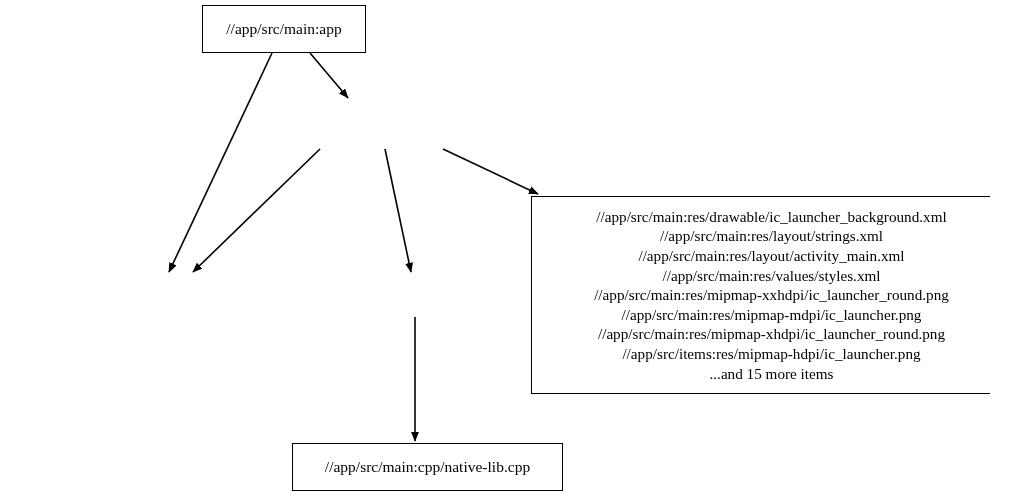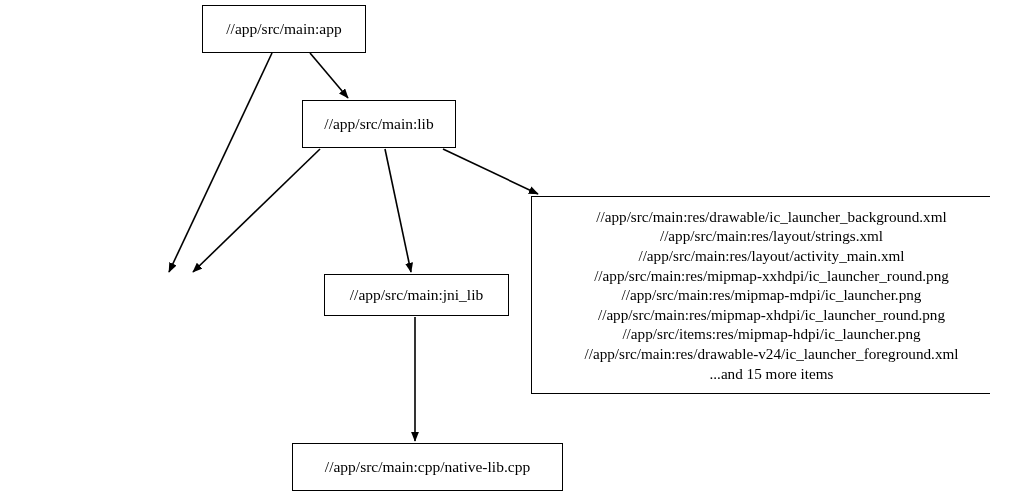--- a/index.html
+++ b/index.html
@@ -82,39 +82,33 @@
 
     <line x1="443" y1="149" x2="538" y2="194" stroke="#000000" stroke-width="1.6" marker-end="url(#arrowhead)"></line>
 
     <line x1="415" y1="317" x2="415" y2="441" stroke="#000000" stroke-width="1.6" marker-end="url(#arrowhead)"></line>
   </svg>
 
   <div class="graph-node" id="node-app">
     <span class="node-label">//app/src/main:app</span>
   </div>
 
-  <div class="graph-node" id="node-lib">
-    <span class="node-label">//app/src/main:lib</span>
-  </div>
 
 
-  <div class="graph-node" id="node-jnilib">
-    <span class="node-label">//app/src/main:jni_lib</span>
-  </div>
 
   <div class="graph-node multiline" id="node-resources">
     <span class="node-label">
         <span class="line">//app/src/main:res/drawable/ic_launcher_background.xml</span>
         <span class="line">//app/src/main:res/layout/strings.xml</span>
         <span class="line">//app/src/main:res/layout/activity_main.xml</span>
+        <span class="line">//app/src/main:res/values/styles.xml</span>
         <span class="line">//app/src/main:res/mipmap-xxhdpi/ic_launcher_round.png</span>
         <span class="line">//app/src/main:res/mipmap-mdpi/ic_launcher.png</span>
         <span class="line">//app/src/main:res/mipmap-xhdpi/ic_launcher_round.png</span>
         <span class="line">//app/src/items:res/mipmap-hdpi/ic_launcher.png</span>
-        <span class="line">//app/src/main:res/drawable-v24/ic_launcher_foreground.xml</span>
         <span class="line">...and 15 more items</span>
       </span>
   </div>
 
   <div class="graph-node" id="node-nativelib">
     <span class="node-label">//app/src/main:cpp/native-lib.cpp</span>
   </div>
 
 </div>
 

